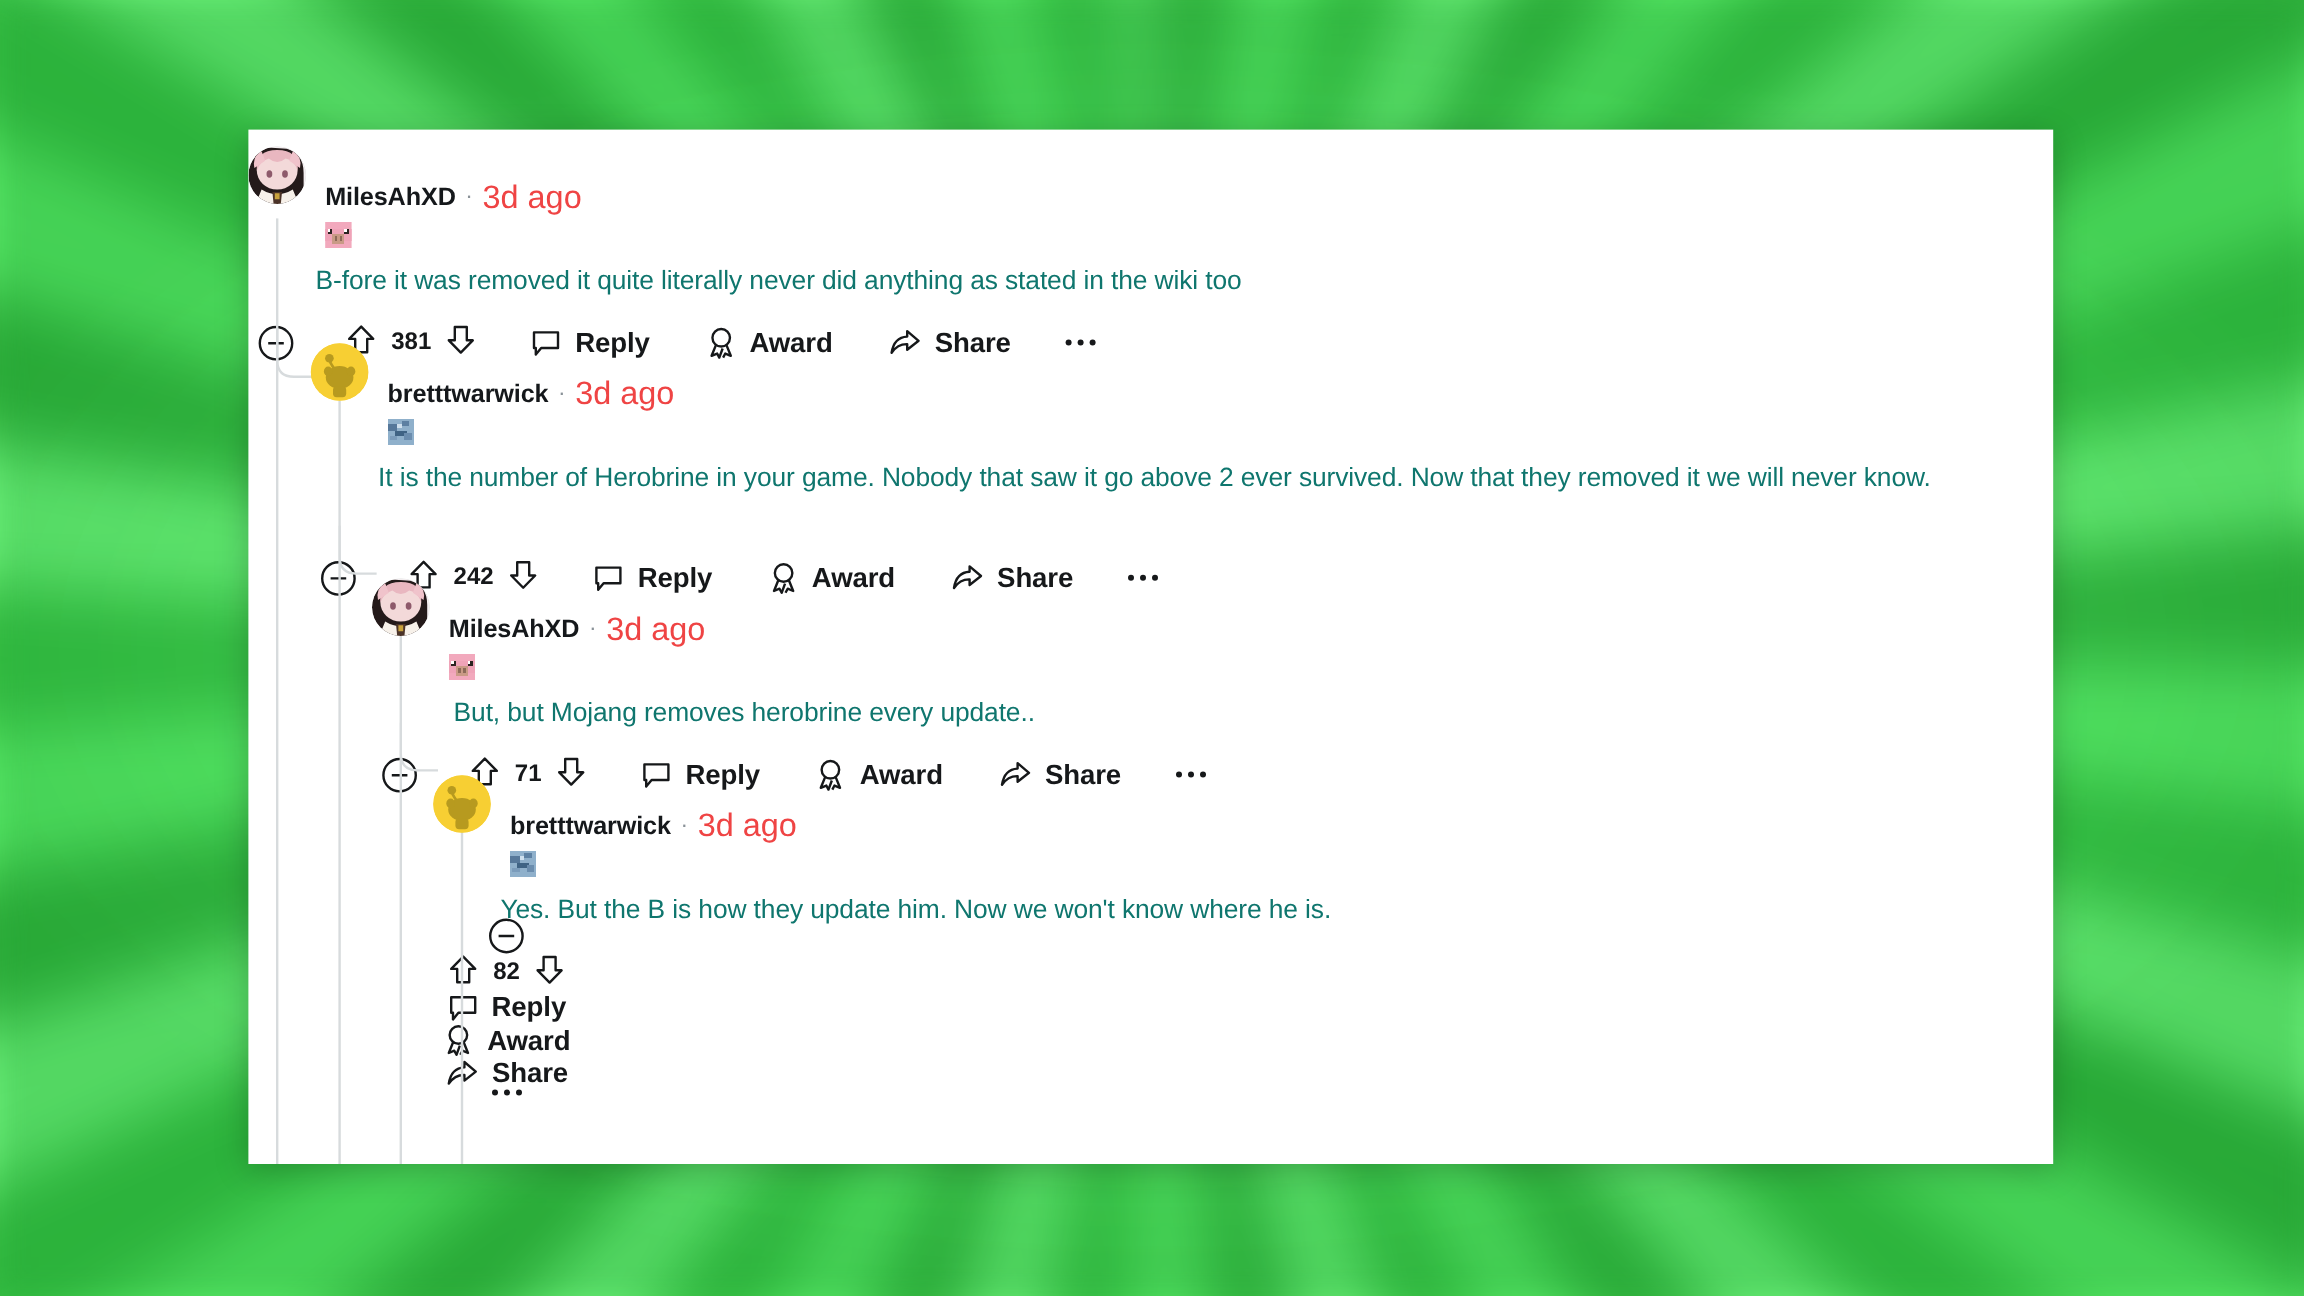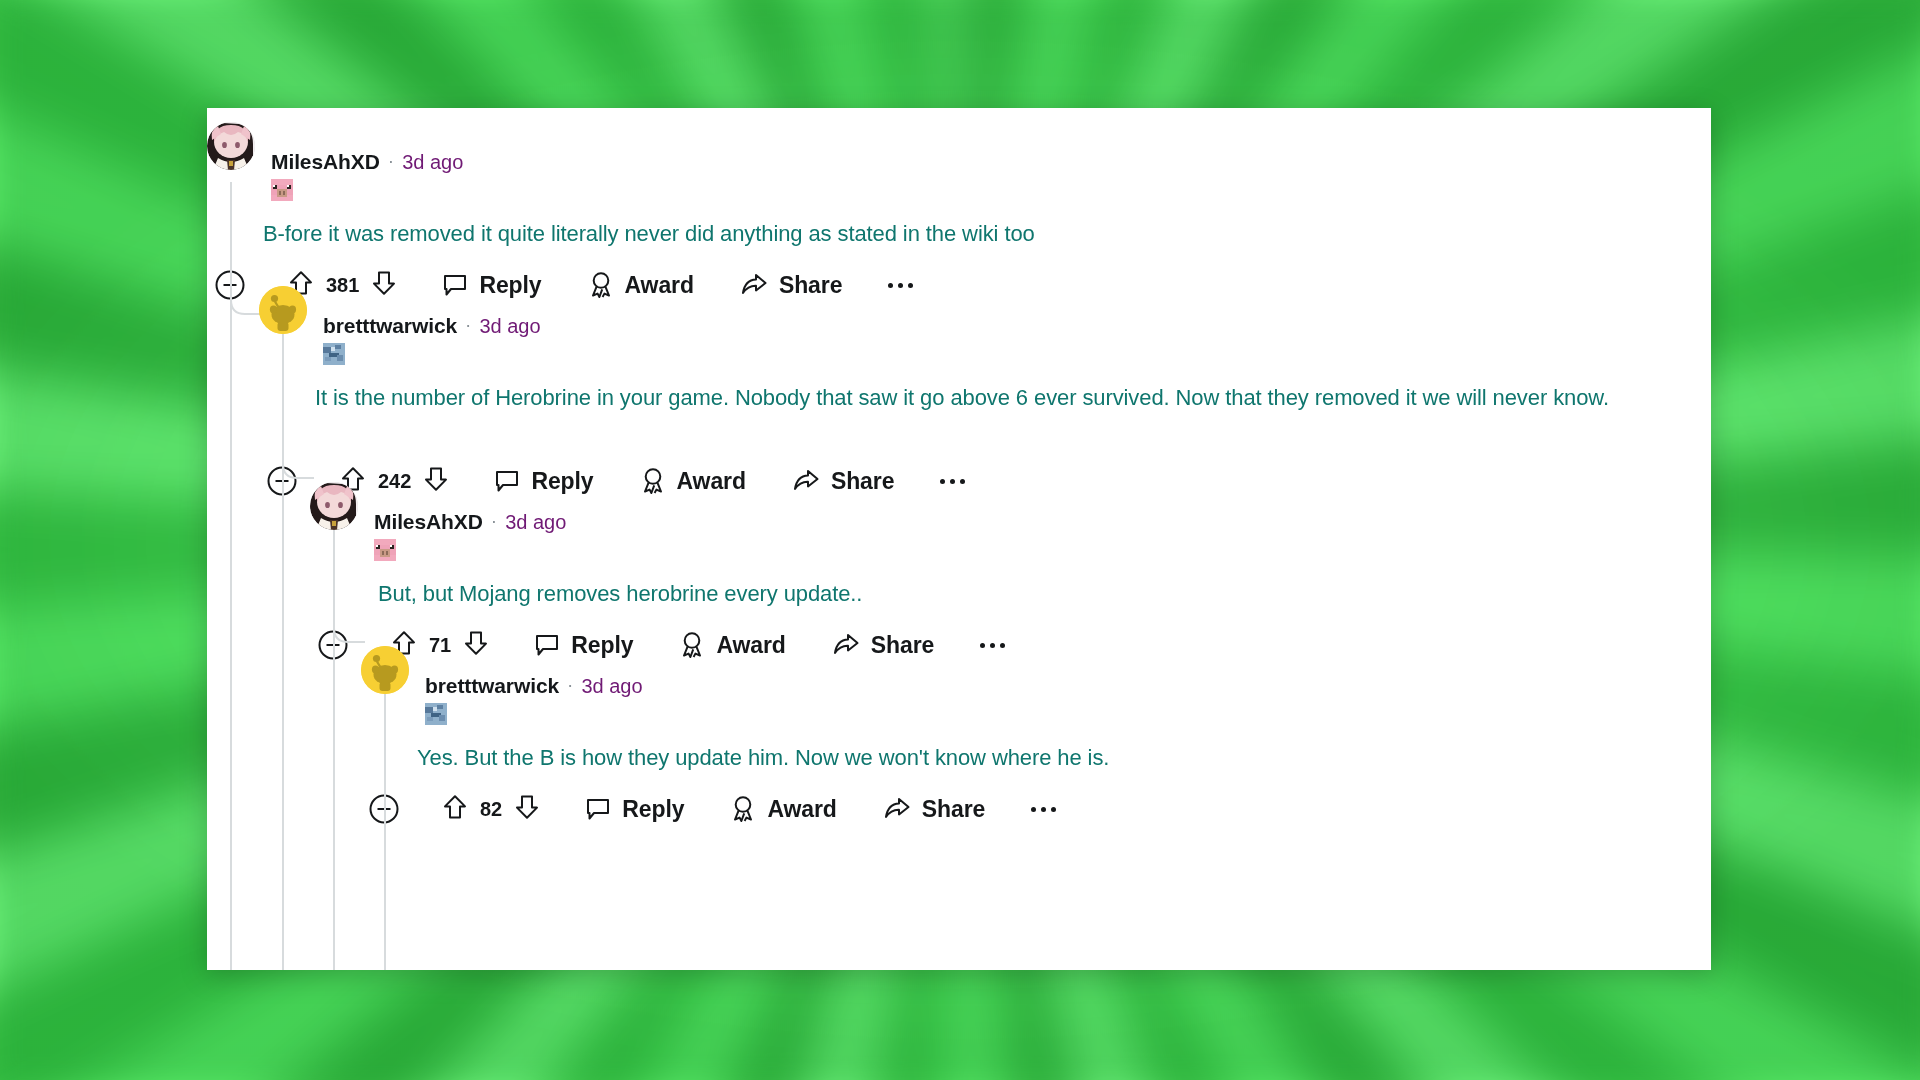--- a/index.html
+++ b/index.html
@@ -58,21 +58,21 @@
     flex:0 0 48px;position:relative;overflow:hidden;
     background:#ddd;z-index:3;
   }
   .avatar svg{display:block;width:48px;height:48px;}
   .head-text{margin-left:16px;padding-top:4px;margin-top:25px;}
   .name-row{display:flex;align-items:center;gap:8px;line-height:1;}
   .uname{
     font-size:21px;font-weight:700;color:#15181b;letter-spacing:-.1px;
   }
   .dot{color:#8a9298;font-size:19px;line-height:1;position:relative;top:-1px;}
-  .age{font-size:20px;color:#701a75;}
+  .age{font-size:27px;color:#ef4444;}
   .flair{
     margin-top:7px;
     width:22px;height:22px;display:block;
   }
   .flair svg{display:block}
 
   .c-body{
     font-size:22px;color:#0f766e;line-height:1.46;
     letter-spacing:-.1px;
   }
@@ -260,21 +260,21 @@
             <rect x="6" y="1" width="3" height="2" fill="#5d80a2"></rect>
             <rect x="3" y="5" width="5" height="2" fill="#3f6384"></rect>
             <rect x="1" y="7" width="3" height="2" fill="#7b9cbb"></rect>
             <rect x="7" y="6" width="3" height="3" fill="#6b8dae"></rect>
             <rect x="4" y="2" width="2" height="2" fill="#cfe0ee"></rect>
           </svg>
         </div>
       </div>
     </div>
 
-    <div class="c-body" style="position:absolute;left:108px;top:274px;width:1330px;">It is the number of Herobrine in your game. Nobody that saw it go above 6 ever survived. Now that they removed it we will never know.</div>
+    <div class="c-body" style="position:absolute;left:108px;top:274px;width:1330px;">It is the number of Herobrine in your game. Nobody that saw it go above 2 ever survived. Now that they removed it we will never know.</div>
 
     <div class="actions" style="position:absolute;left:60px;top:358px;">
       <span class="act">
         <svg width="30" height="30" viewBox="0 0 30 30">
           <ellipse cx="15" cy="15" rx="13.5" ry="13.5" fill="none" stroke="#16181a" stroke-width="2"></ellipse>
           <line x1="8.5" y1="15" x2="21.5" y2="15" stroke="#16181a" stroke-width="2"></line>
         </svg>
       </span>
       <span class="gap-a"></span>
       <span class="votes">
@@ -455,21 +455,21 @@
             <rect x="1" y="7" width="3" height="2" fill="#7b9cbb"></rect>
             <rect x="7" y="6" width="3" height="3" fill="#6b8dae"></rect>
             <rect x="4" y="2" width="2" height="2" fill="#cfe0ee"></rect>
           </svg>
         </div>
       </div>
     </div>
 
     <div class="c-body" style="position:absolute;left:210px;top:634px;width:1230px;">Yes. But the B is how they update him. Now we won't know where he is.</div>
 
-    <div class="actions" style="position:absolute;left:162px;top:686px;">
+    <div class="actions" style="position:absolute;left:162px;top:657px;flex-direction:column;">
       <span class="act">
         <svg width="30" height="30" viewBox="0 0 30 30">
           <ellipse cx="15" cy="15" rx="13.5" ry="13.5" fill="none" stroke="#16181a" stroke-width="2"></ellipse>
           <line x1="8.5" y1="15" x2="21.5" y2="15" stroke="#16181a" stroke-width="2"></line>
         </svg>
       </span>
       <span class="gap-a"></span>
       <span class="votes">
         <span>
           <svg width="24" height="26" viewBox="0 0 24 26">

